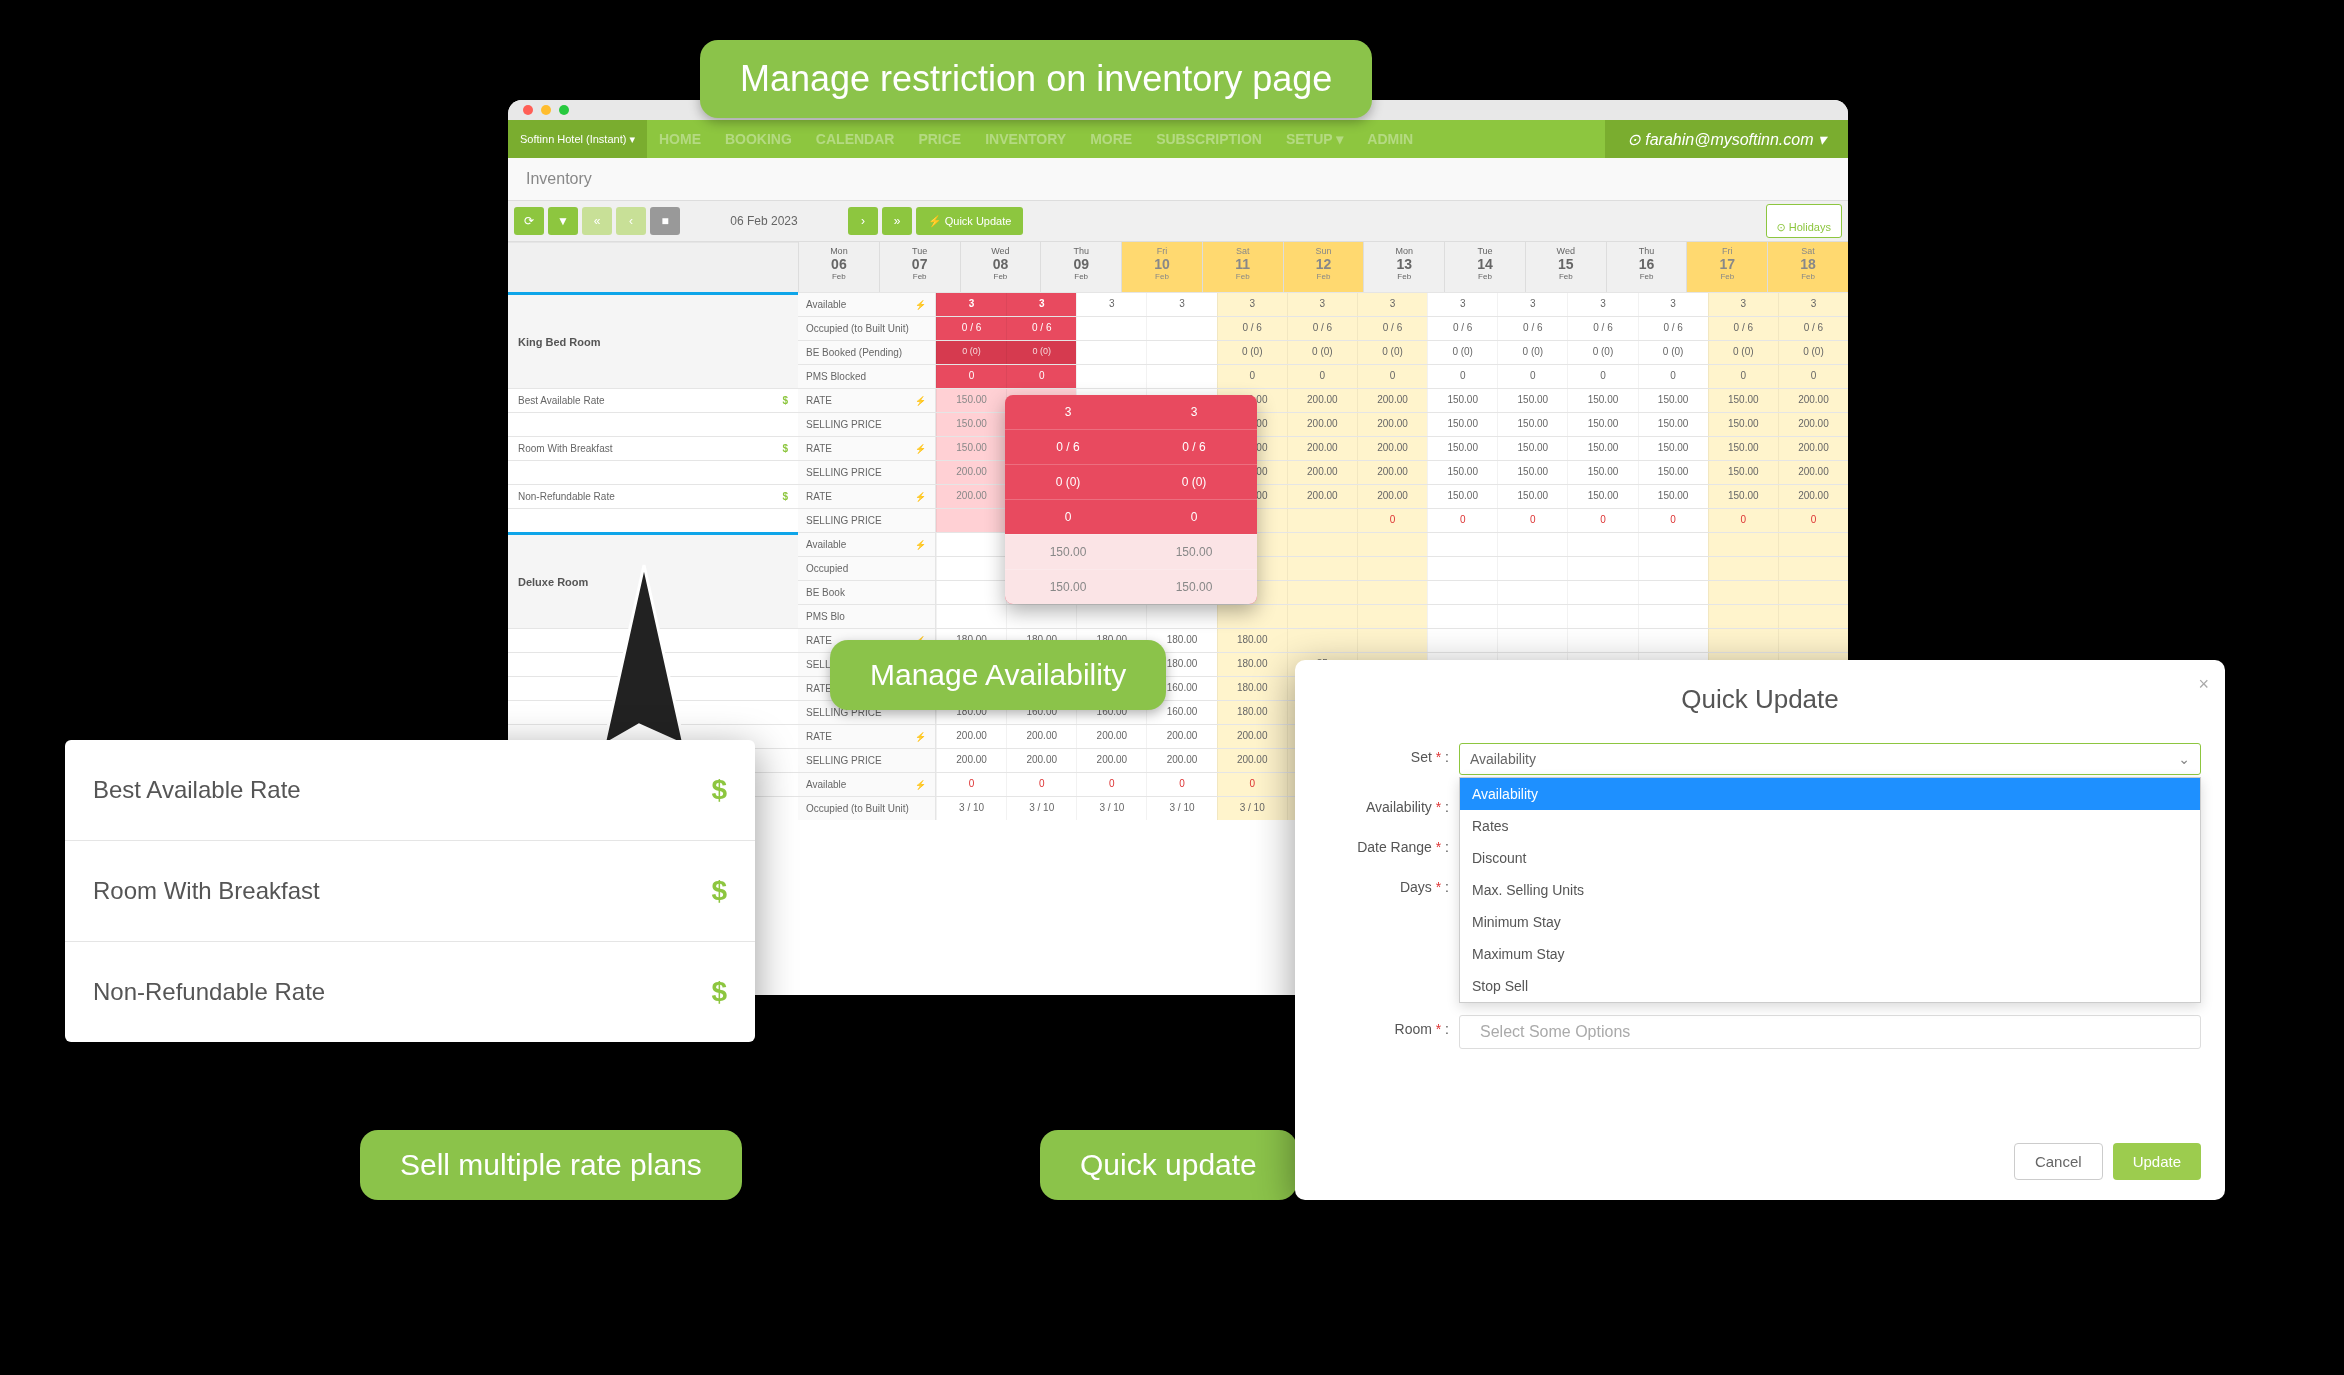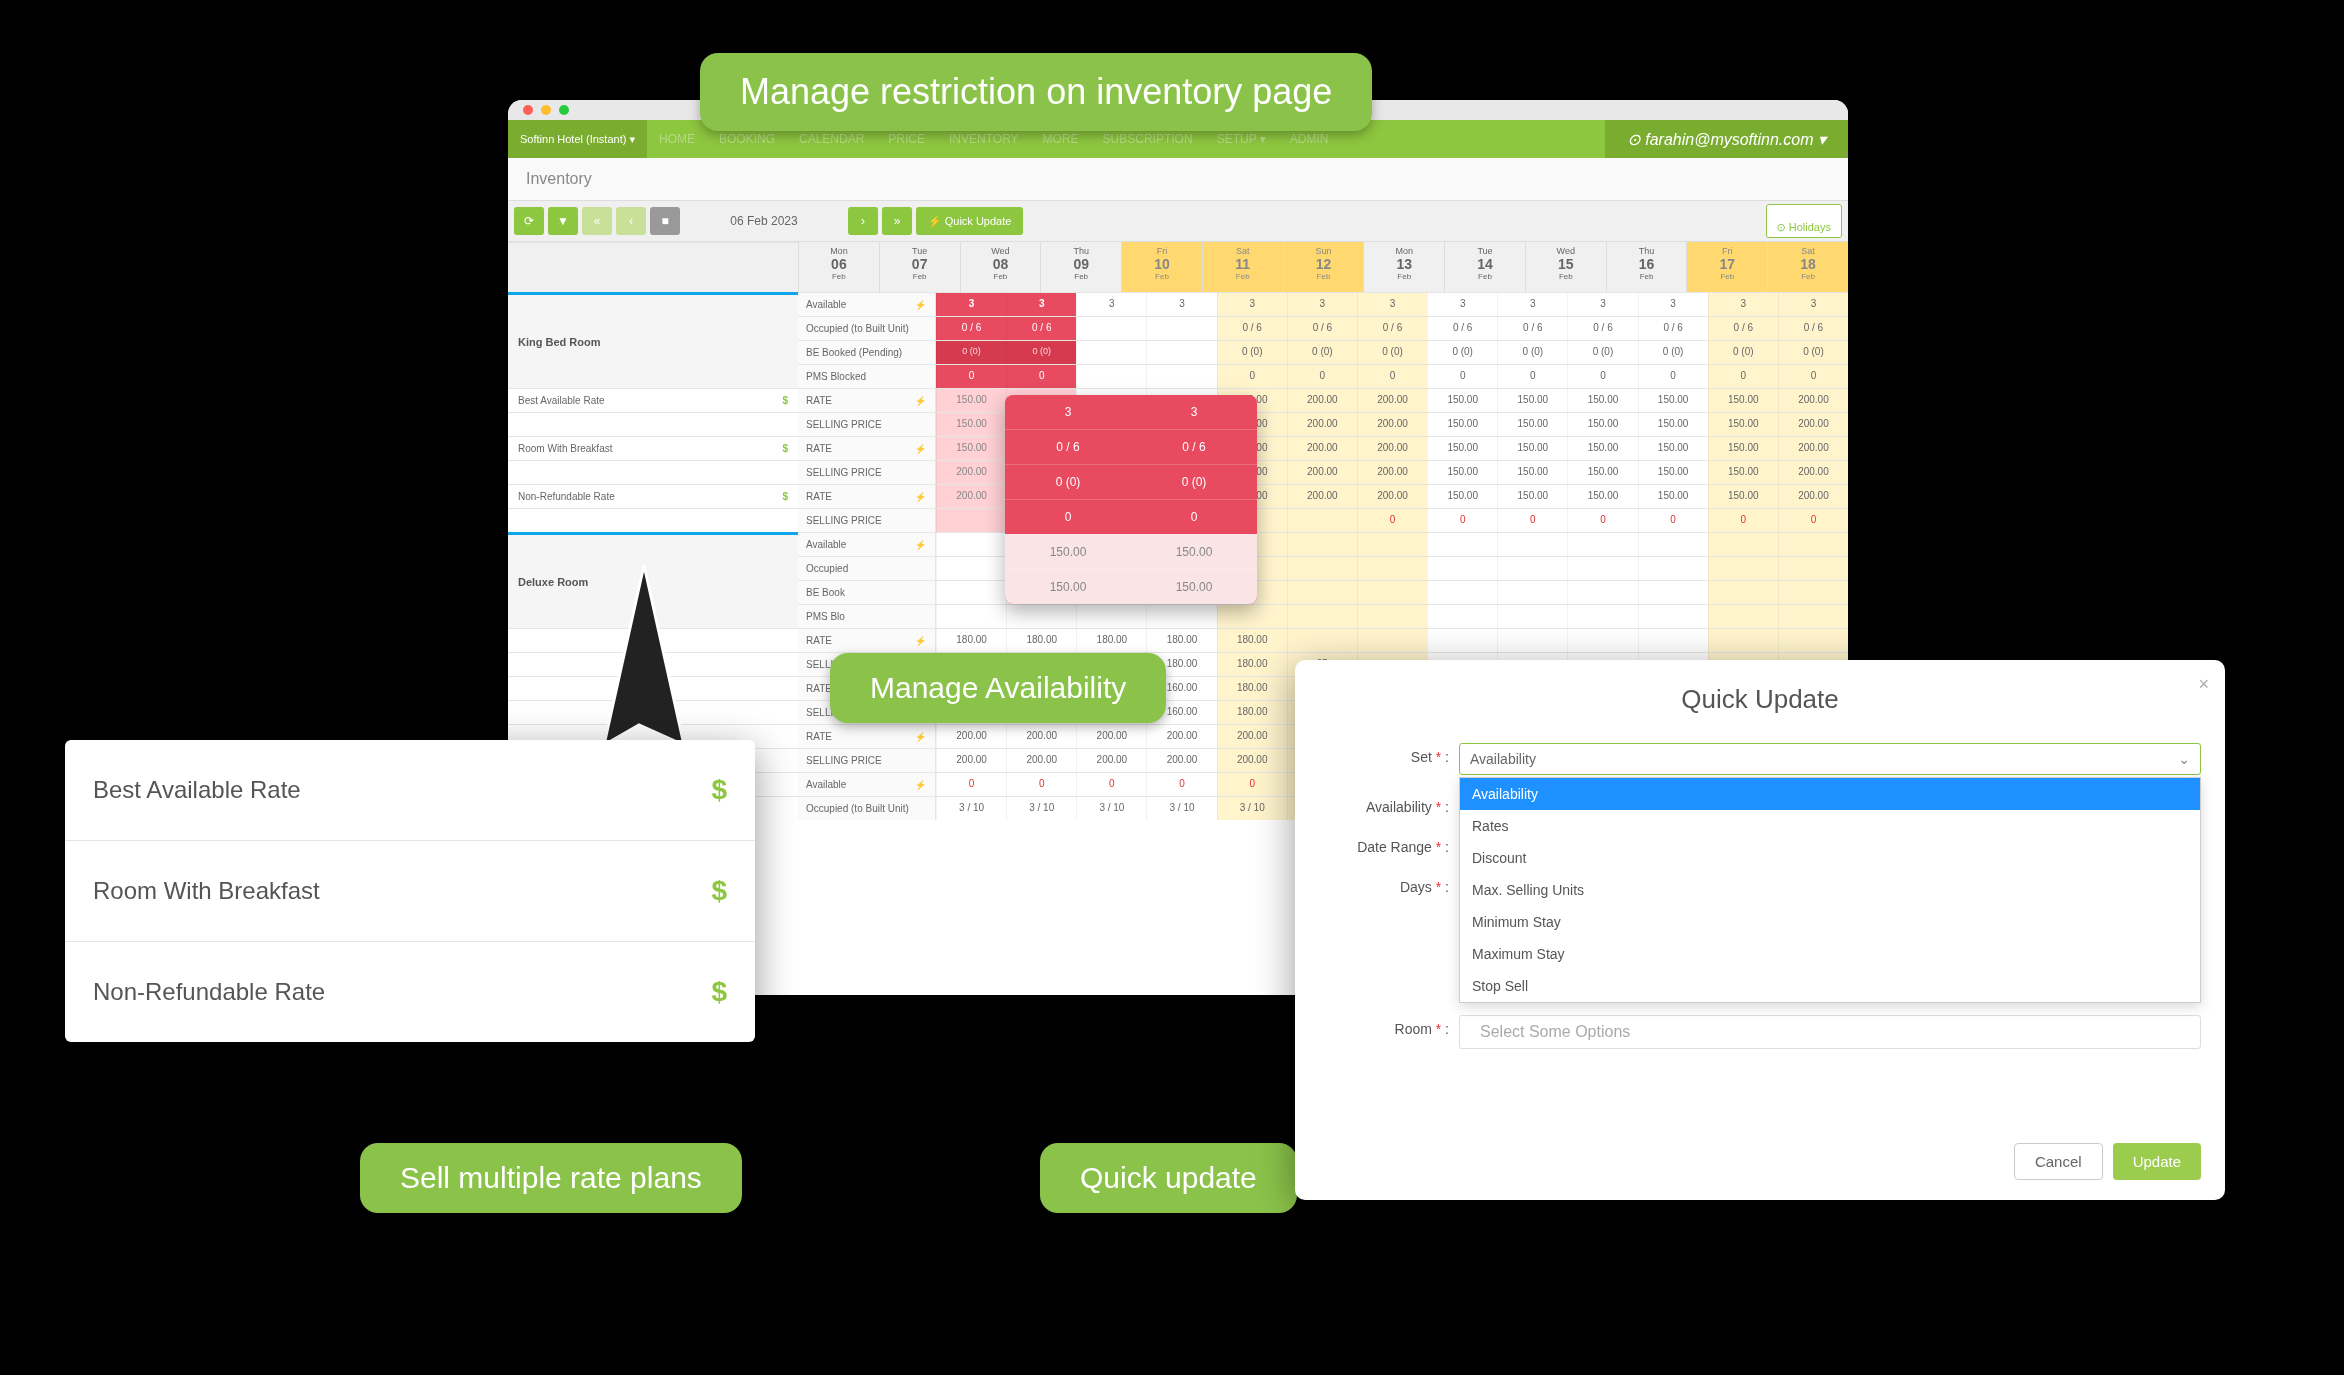--- a/index.html
+++ b/index.html
@@ -1,27 +1,27 @@
 <!DOCTYPE html>
 <html><head>
 <meta charset="utf-8">
 <style>
 * { box-sizing: border-box; margin: 0; padding: 0; }
 body { font-family: Arial, sans-serif; background: #000; width: 2344px; height: 1375px; position: relative; font-size: 16px; }
-.cap { background: #8BC34A; color: #fff; padding: 18px 40px; border-radius: 18px; font-size: 30px; font-weight: 500; position: absolute; box-shadow: 0 4px 12px rgba(0,0,0,0.3); z-index: 50; margin-top: 13px; }
+.cap { background: #8BC34A; color: #fff; padding: 18px 40px; border-radius: 18px; font-size: 30px; font-weight: 500; position: absolute; box-shadow: 0 4px 12px rgba(0,0,0,0.3); z-index: 50; }
 
 
 .browser { position: absolute; left: 508px; top: 100px; width: 1340px; height: 895px; background: #fff; border-radius: 14px 14px 0 0; box-shadow: 0 10px 40px rgba(0,0,0,0.4); overflow: hidden; }
 .chrome-top { height: 20px; background: #e8e8e8; display: flex; align-items: center; padding-left: 15px; gap: 8px; }
 .chrome-top span { width: 10px; height: 10px; border-radius: 50%; display: inline-block; }
 .chrome-top .r { background: #ff5f56; } .chrome-top .y { background: #ffbd2e; } .chrome-top .g { background: #27c93f; }
 
 .navbar { height: 38px; background: #8dc63f; display: flex; align-items: center; color: #fff; font-size: 11px; }
 .brand { background: #7aad2f; height: 100%; display: flex; align-items: center; padding: 0 12px; }
-.nav-item { padding: 0 12px; color: #888; font-size: 12px; }
+.nav-item { padding: 0 12px; color: #888; font-size: 14px; font-weight: bold; }
 .nav-item.muted { color: rgba(255,255,255,0.35); }
 .user { margin-left: auto; background: #7aad2f; height: 100%; display: flex; align-items: center; padding: 0 22px; font-size: 16px; font-style: italic; }
 
 .page-title { padding: 12px 18px; font-size: 16px; color: #888; background: #f9f9f9; }
 .toolbar { height: 42px; background: #f0f0f0; border-top: 1px solid #ddd; border-bottom: 1px solid #ddd; display: flex; align-items: center; padding: 0 6px; gap: 4px; }
 .tb-btn { width: 30px; height: 28px; background: #8dc63f; color: #fff; border-radius: 3px; display: flex; align-items: center; justify-content: center; font-size: 12px; cursor: pointer; }
 .tb-btn.pale { background: #c8e097; }
 .date-inp { flex: 0 0 160px; text-align: center; font-size: 12px; color: #666; }
 .quick-btn { background: #8dc63f; color: #fff; padding: 0 12px; height: 28px; border-radius: 3px; display: flex; align-items: center; font-size: 11px; }
 .hol-btn { margin-left: auto; border: 1px solid #8dc63f; color: #8dc63f; padding: 16px 10px; height: 26px; border-radius: 3px; font-size: 11px; background: #fff; }

